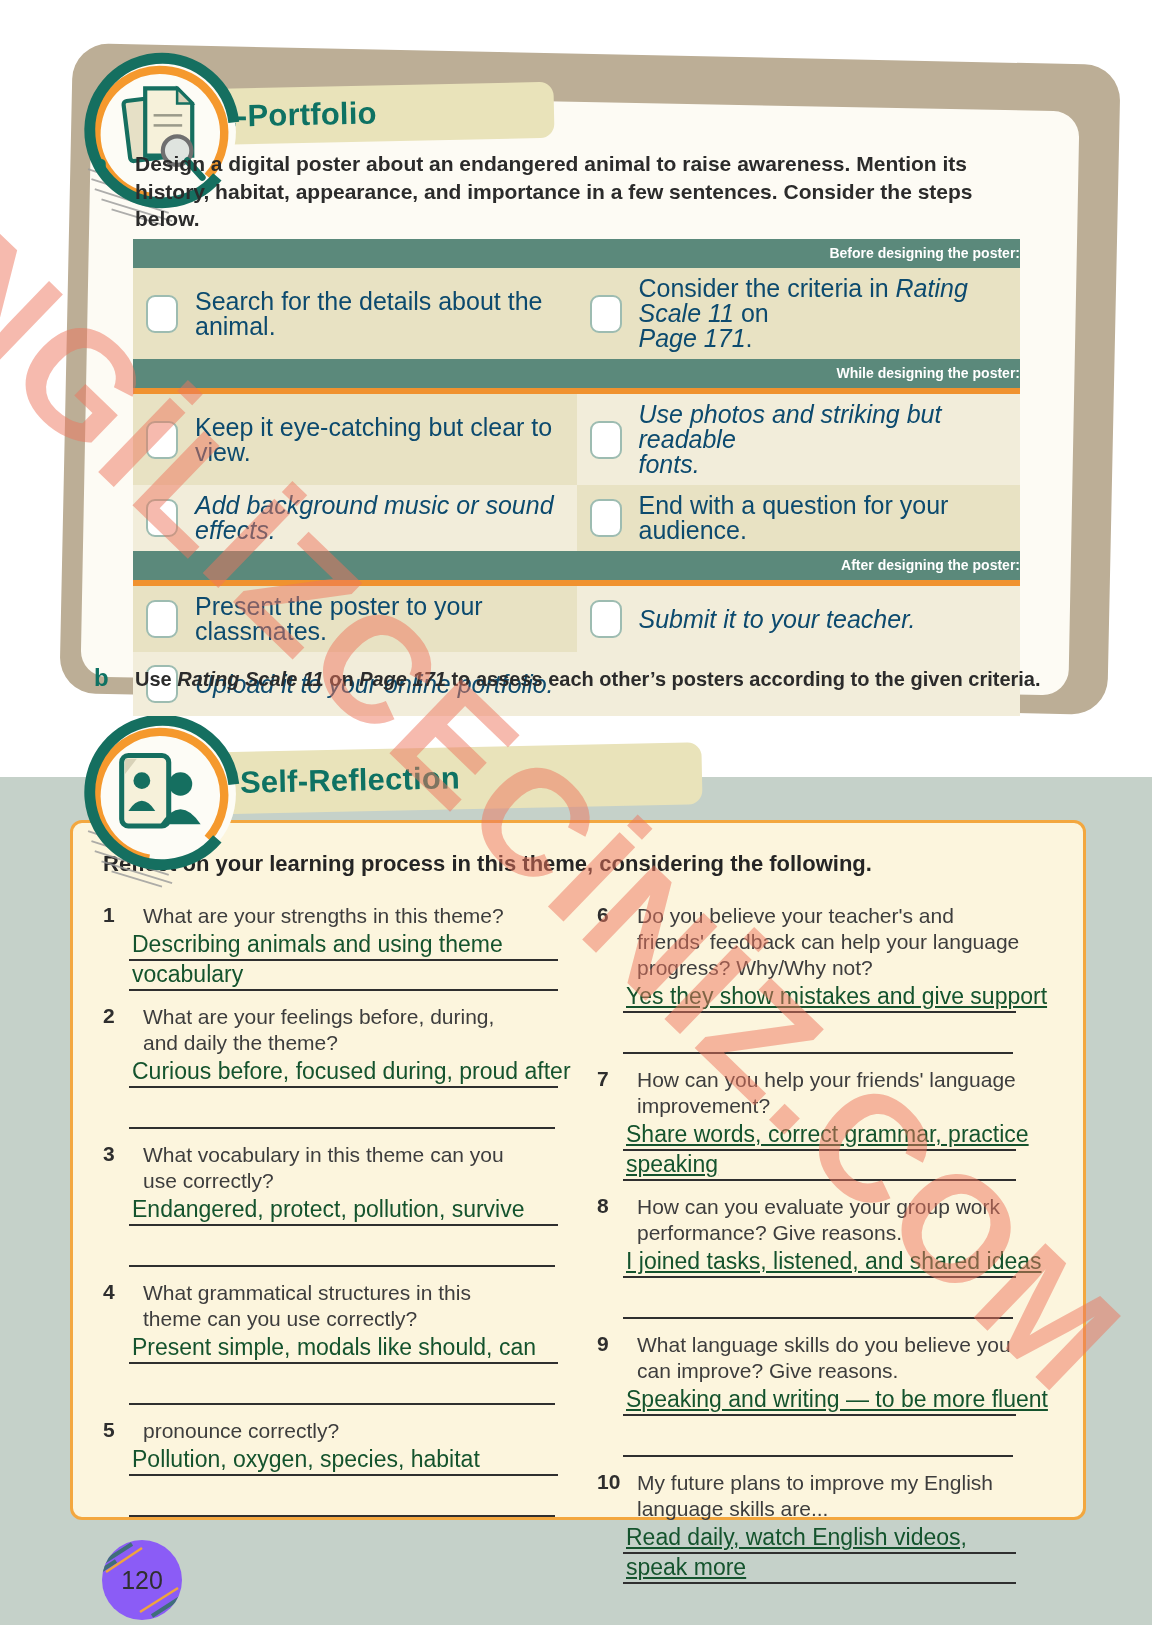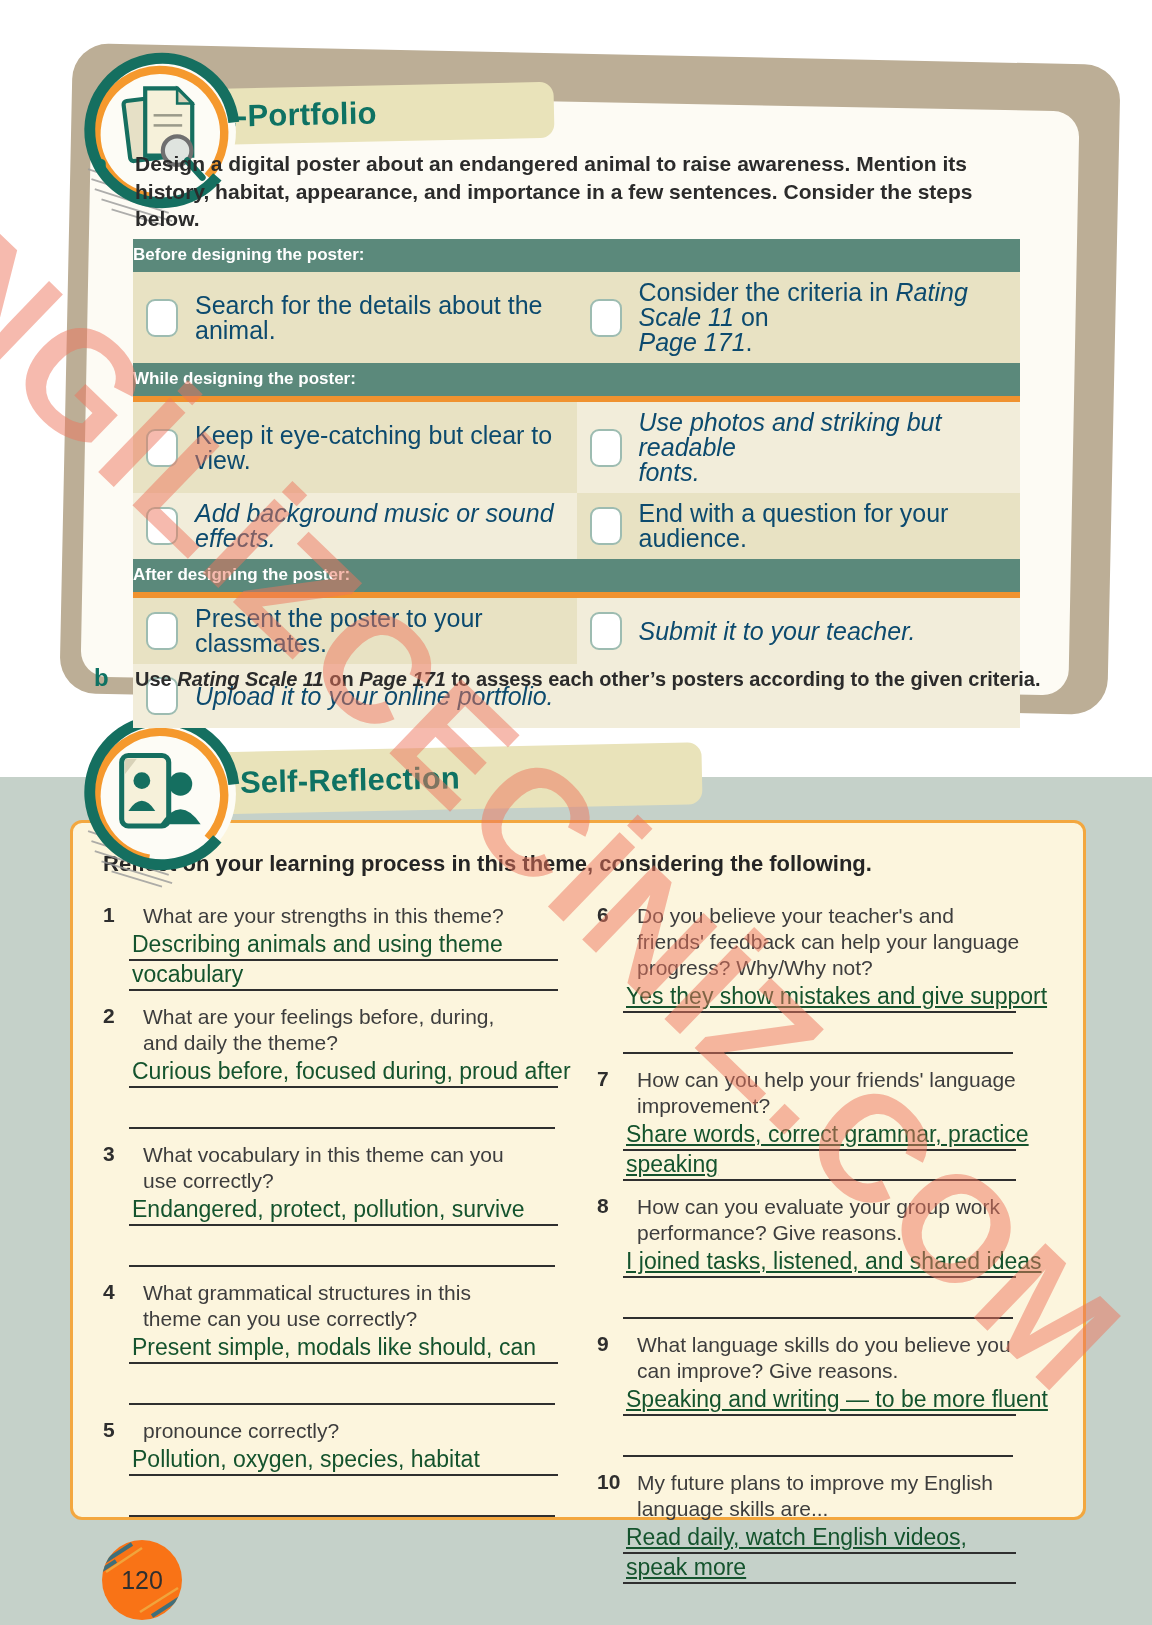--- a/index.html
+++ b/index.html
@@ -29,22 +29,22 @@
   .marker{position:absolute;color:#0e7263;font-weight:bold;font-size:24px;z-index:10;}
   #marker-a{left:94px;top:150px;}
   #marker-b{left:94px;top:664px;}
   .instr{position:absolute;left:135px;width:905px;font-weight:bold;
     font-size:21px;line-height:27.5px;color:#2b2b2b;z-index:10;}
   #item-a-text{top:150px;}
   #item-b-text{top:666px;white-space:nowrap;font-size:20px;}
   .instr em{font-style:italic;}
 
   .steps-table{position:absolute;left:133px;top:239px;width:887px;z-index:10;}
-  .tbl-header{background:#5b897b;color:#ffffff;font-weight:bold;font-size:17px;
-    text-align:left;padding:6px 0 7px 0;}
+  .tbl-header{background:#5b897b;color:#ffffff;font-weight:bold;font-size:14px;
+    text-align:right;padding:6px 0 7px 0;}
   .tbl-accent{height:6px;background:#f0922f;}
   .tbl-row{display:flex;}
   .tbl-cell{flex:1 1 50%;display:flex;align-items:center;
     padding:8px 6px 8px 13px;box-sizing:border-box;min-height:64px;}
   .shade-dark{background:#e8e2c3;}
   .shade-light{background:#f2edda;font-style:italic;}
   .cbox{width:32px;height:38px;border-radius:9px;background:#ffffff;
     border:2px solid #9dbcb1;margin-right:17px;flex:0 0 32px;box-sizing:border-box;}
   .cell-text{font-size:25px;line-height:25px;color:#0c4a6e;}
   .cell-text em{font-style:italic;}
@@ -60,21 +60,21 @@
   .q-line{font-size:21px;line-height:26px;color:#3d3d3d;}
   .answers{margin-left:-14px;margin-top:2px;}
   .ans-line{font-size:23px;line-height:27px;color:#14532d;border-bottom:2px solid #2f2f2f;
     white-space:nowrap;padding:0 0 1px 3px;width:426px;}
   #col2 .ans-line{width:390px;text-decoration:underline;}
   .blank-line{height:24px;margin-top:15px;border-bottom:2px solid #2f2f2f;width:426px;}
   #col2 .blank-line{width:390px;}
 
   
   .page-badge{position:absolute;left:102px;top:1540px;width:80px;height:80px;border-radius:50%;
-    background:#f97316;overflow:hidden;display:flex;align-items:center;justify-content:center;z-index:7;}
+    background:#8b5cf6;overflow:hidden;display:flex;align-items:center;justify-content:center;z-index:7;}
   .page-num{font-size:25px;color:#2f2f2f;z-index:2;}
   .page-badge svg{position:absolute;left:0;top:0;}
 
   
   .watermark{position:absolute;left:-18px;top:168px;transform:rotate(44deg);transform-origin:0 0;
     font-size:150px;font-weight:bold;letter-spacing:6px;color:rgba(238,118,94,0.5);
     white-space:nowrap;z-index:40;pointer-events:none;}
 </style>
 </head>
 <body>

